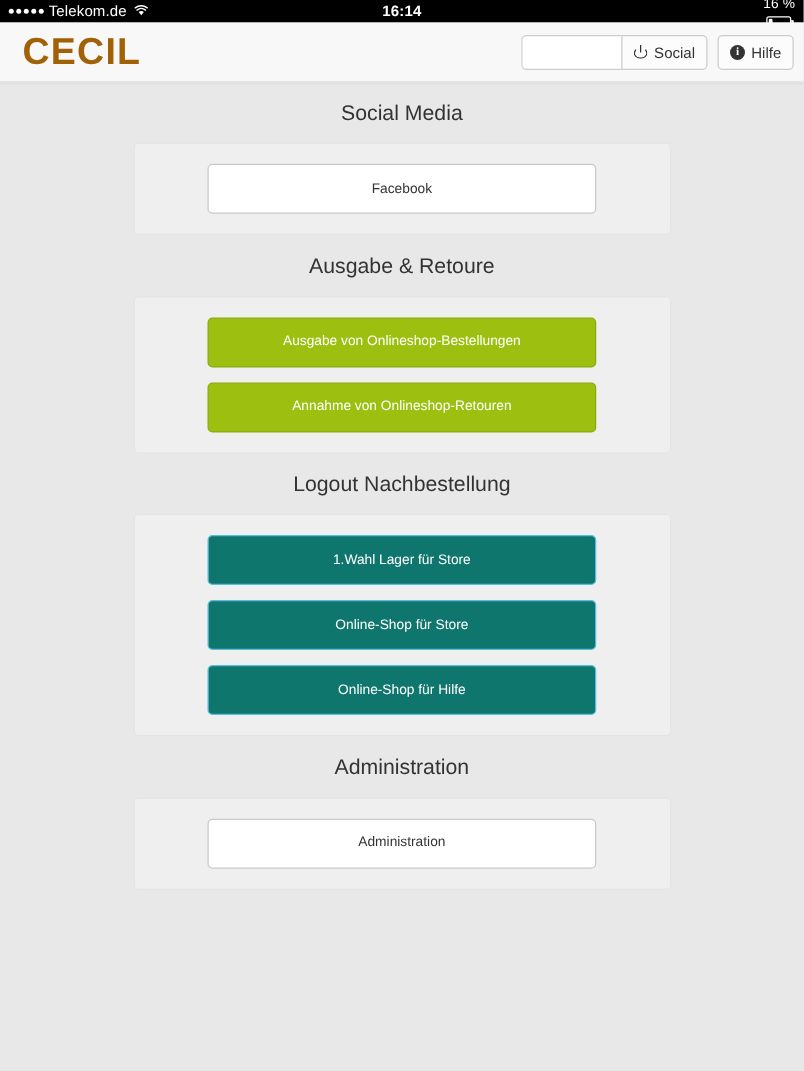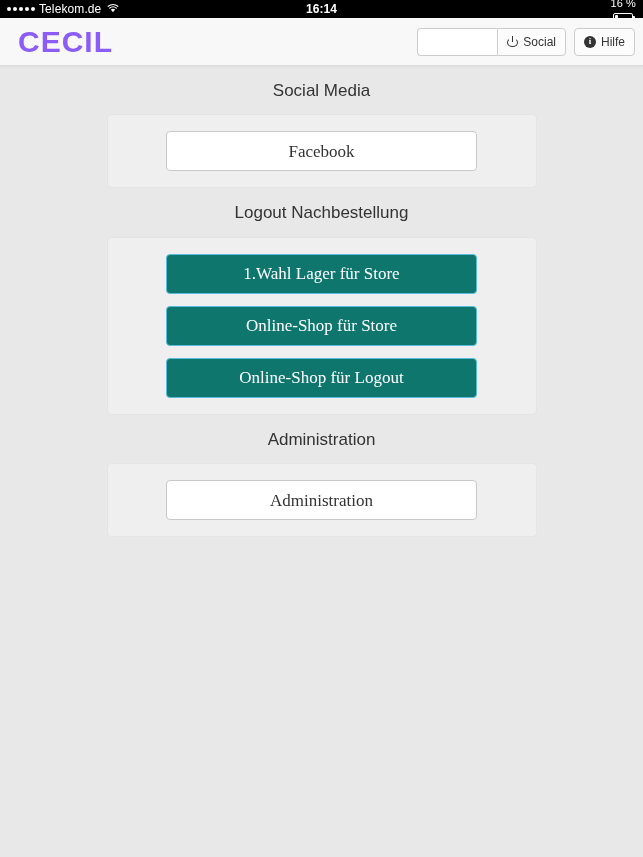--- a/index.html
+++ b/index.html
@@ -99,21 +99,21 @@
     box-shadow: 0 1px 2px rgba(0,0,0,0.05);
     display: flex;
     align-items: center;
     padding: 0 8px 0 18px;
     position: relative;
     z-index: 5;
   }
   .brand {
     font-size: 30px;
     font-weight: bold;
-    color: #8b5cf6;
+    color: #a16207;
     letter-spacing: 1px;
     line-height: 1;
     user-select: none;
   }
   .header-actions {
     margin-left: auto;
     display: flex;
     align-items: center;
     gap: 8px;
   }
@@ -214,22 +214,22 @@
     display: flex;
     flex-direction: column;
     align-items: center;
     gap: 12px;
   }
 
   .action-btn {
     width: 311px;
     height: 40px;
     border-radius: 4px;
-    font-family: Liberation Serif, serif;
-    font-size: 17px;
+    font-family: Liberation Sans, sans-serif;
+    font-size: 11px;
     line-height: 1;
     cursor: pointer;
     display: flex;
     align-items: center;
     justify-content: center;
     text-align: center;
     padding: 0 10px;
   }
   .btn-white {
     background: #ffffff;
@@ -297,27 +297,34 @@
 
 <div class="content">
 
   <div class="section">
     <h2 class="section-title">Social Media</h2>
     <div class="panel">
       <button class="action-btn btn-white">Facebook</button>
     </div>
   </div>
 
+  <div class="section">
+    <h2 class="section-title">Ausgabe &amp; Retoure</h2>
+    <div class="panel">
+      <button class="action-btn btn-green">Ausgabe von Onlineshop-Bestellungen</button>
+      <button class="action-btn btn-green">Annahme von Onlineshop-Retouren</button>
+    </div>
+  </div>
 
   <div class="section">
     <h2 class="section-title">Logout Nachbestellung</h2>
     <div class="panel">
       <button class="action-btn btn-blue">1.Wahl Lager für Store</button>
       <button class="action-btn btn-blue">Online-Shop für Store</button>
-      <button class="action-btn btn-blue">Online-Shop für Logout</button>
+      <button class="action-btn btn-blue">Online-Shop für Hilfe</button>
     </div>
   </div>
 
   <div class="section">
     <h2 class="section-title">Administration</h2>
     <div class="panel">
       <button class="action-btn btn-white">Administration</button>
     </div>
   </div>
 

